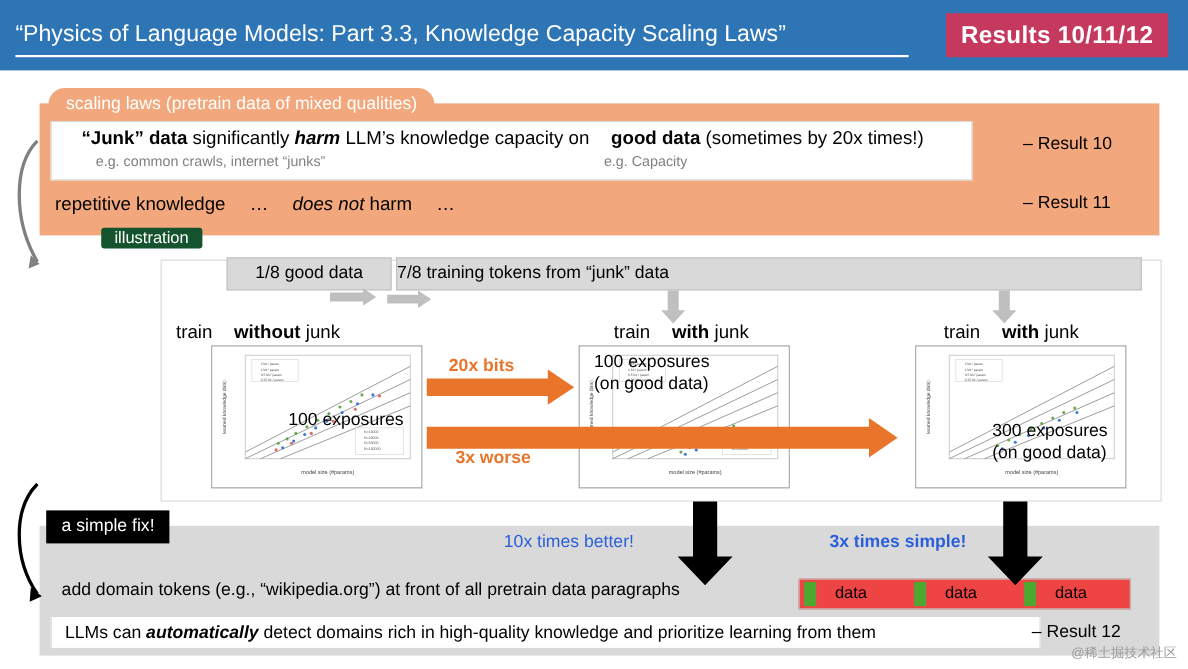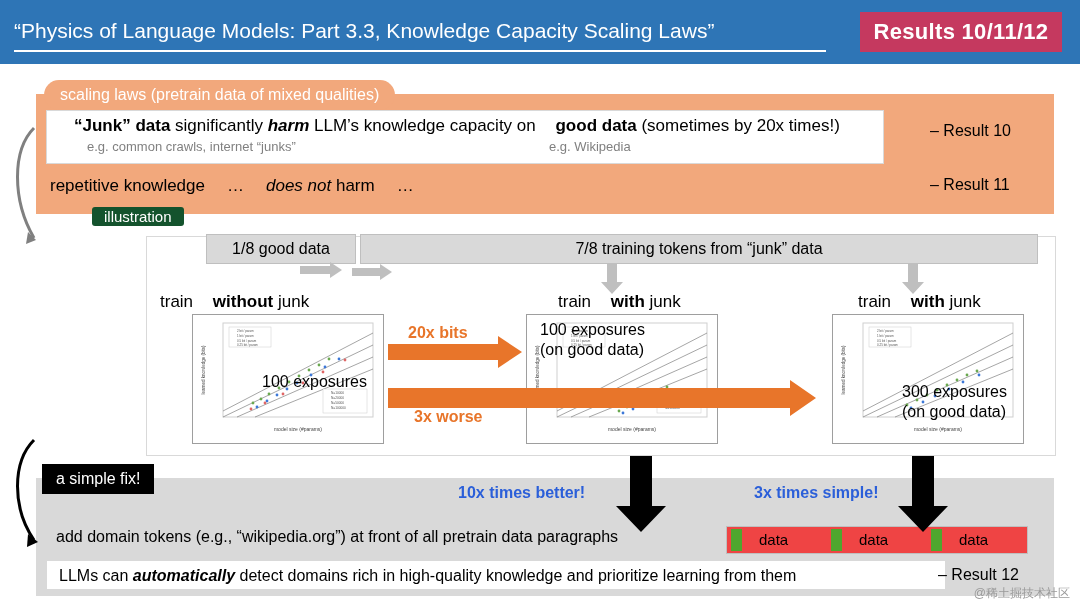--- a/index.html
+++ b/index.html
@@ -81,21 +81,21 @@
     padding:1px 12px;border-radius:3px;white-space:nowrap;
   }
   .bar-good{
     position:absolute;left:206px;top:234px;width:148px;height:28px;
     background:#d9d9d9;border:1px solid #bfbfbf;
     font-size:16px;color:#000;text-align:center;line-height:28px;
   }
   .bar-junk{
     position:absolute;left:360px;top:234px;width:676px;height:28px;
     background:#d9d9d9;border:1px solid #bfbfbf;
-    font-size:16px;color:#000;text-align:center;line-height:28px;
+    font-size:16px;color:#000;line-height:28px;
   }
   .col-title{
     position:absolute;font-size:17px;color:#000;white-space:nowrap;
   }
   .ct1{left:160px;top:292px;}
   .ct2{left:558px;top:292px;}
   .ct3{left:858px;top:292px;}
   
   .plot{
     position:absolute;background:#ffffff;border:1px solid #9e9e9e;
@@ -121,21 +121,21 @@
   .bottom-panel{
     position:absolute;left:36px;top:478px;width:1018px;height:118px;
     background:#d9d9d9;
   }
   .fix-tag{
     position:absolute;left:42px;top:464px;
     background:#000000;color:#ffffff;font-size:16px;
     padding:6px 14px;white-space:nowrap;
   }
   .better1{
-    position:absolute;left:458px;top:484px;font-size:16px;font-weight:bold;color:#2b5fd9;white-space:nowrap;
+    position:absolute;left:458px;top:484px;font-size:16px;font-weight:normal;color:#2b5fd9;white-space:nowrap;
   }
   .better2{
     position:absolute;left:754px;top:484px;font-size:16px;font-weight:bold;color:#2b5fd9;white-space:nowrap;
   }
   .bottom-row1{
     position:absolute;left:56px;top:528px;font-size:16px;color:#000;white-space:nowrap;
   }
   .data-chips{
     position:absolute;left:726px;top:526px;width:300px;height:26px;
     background:#ef4444;border:1px solid #bfbfbf;
@@ -172,21 +172,21 @@
 </div>
 
 <div class="orange-panel"></div>
 <div class="orange-tag">scaling laws (pretrain data of mixed qualities)</div>
 
 <div class="white-box">
   <div class="wb-line1">
     <span class="b">“Junk” data</span><span> significantly </span><span class="bi">harm</span><span> LLM’s knowledge capacity on </span><span class="b">good data</span><span> (sometimes by 20x times!)</span>
   </div>
   <div class="wb-sub1">e.g. common crawls, internet “junks”</div>
-  <div class="wb-sub2">e.g. Wikipedia</div>
+  <div class="wb-sub2">e.g. Capacity</div>
 </div>
 
 <div class="repetitive-row">
   <span>repetitive knowledge</span><span class="dots">…</span><span class="i">does not</span><span> harm</span><span class="dots">…</span>
 </div>
 
 <div class="result10">– Result 10</div>
 <div class="result11">– Result 11</div>
 
 <div class="illus-panel"></div>

